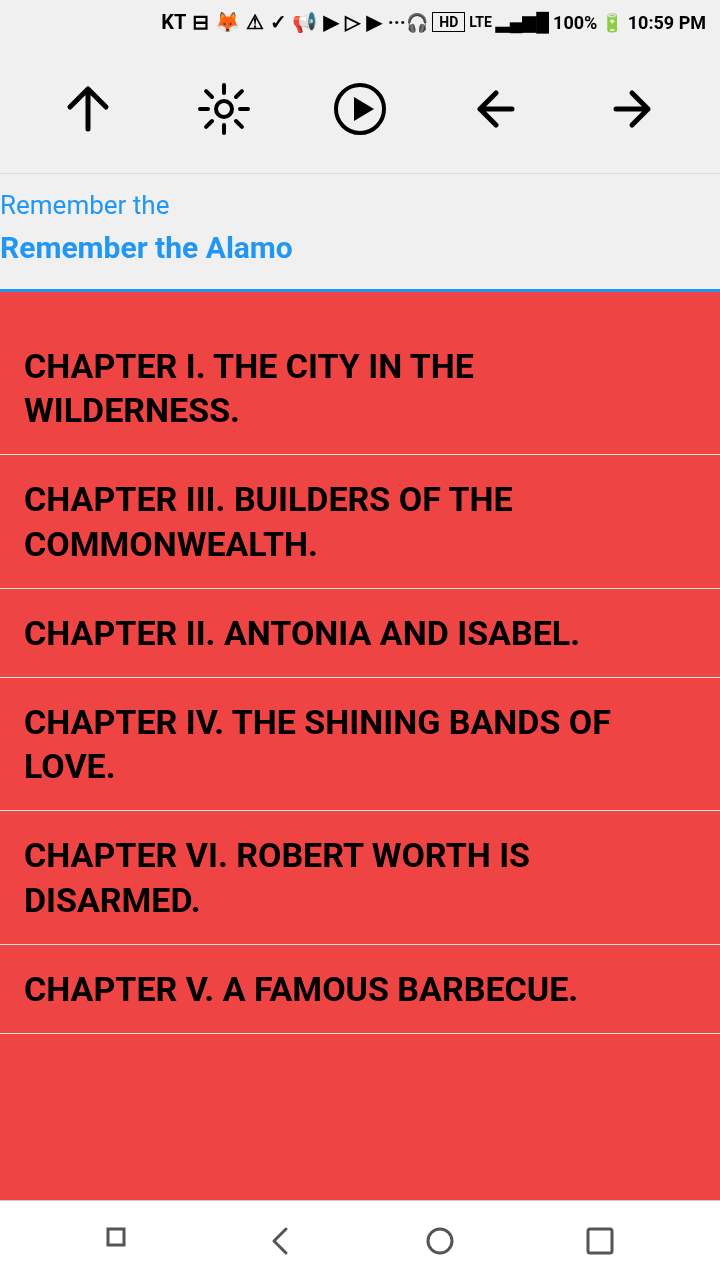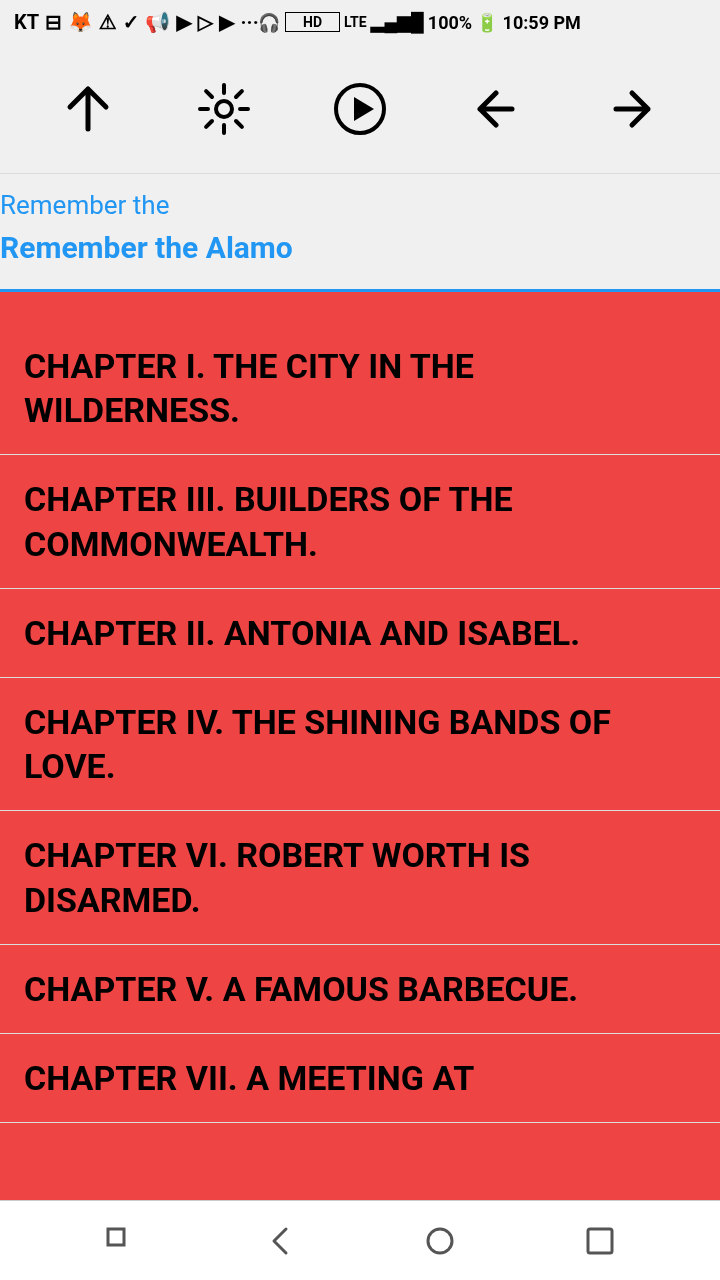--- a/index.html
+++ b/index.html
@@ -12,21 +12,21 @@
       display: flex;
       flex-direction: column;
     }
 
     
     .status-bar {
       background: #f0f0f0;
       height: 44px;
       display: flex;
       align-items: center;
-      justify-content: flex-start;
+      justify-content: flex-end;
       padding: 0 14px;
       font-size: 22px;
       font-weight: bold;
       color: #000;
     }
     .status-left {
       display: flex;
       align-items: center;
       gap: 6px;
       font-size: 20px;
@@ -133,21 +133,21 @@
     <span>⚠</span>
     <span>✓</span>
     <span>📢</span>
     <span>▶</span>
     <span>▷</span>
     <span>▶</span>
     <span>···</span>
   </div>
   <div class="status-right">
     <span>🎧</span>
-    <span style="font-size:14px;border:1px solid #000;padding:1px 17px;">HD</span>
+    <span style="font-size:14px;border:1px solid #000;padding:1px 6px;">HD</span>
     <span style="font-size:14px;">LTE</span>
     <span>▂▄▆█</span>
     <span>100%</span>
     <span>🔋</span>
     <span>10:59 PM</span>
   </div>
 </div>
 
 <div class="toolbar">
   <div class="toolbar-btn">
@@ -184,21 +184,20 @@
   <div class="search-result">Remember the Alamo</div>
 </div>
 
 <div class="chapter-list">
 <div class="chapter-item">CHAPTER I.   THE CITY IN THE WILDERNESS.</div>
     <div class="chapter-item">CHAPTER III.   BUILDERS OF THE COMMONWEALTH.</div>
     <div class="chapter-item">CHAPTER II.   ANTONIA AND ISABEL.</div>
     <div class="chapter-item">CHAPTER IV.   THE SHINING BANDS OF LOVE.</div>
     <div class="chapter-item">CHAPTER VI.   ROBERT WORTH IS DISARMED.</div>
     <div class="chapter-item">CHAPTER V.   A FAMOUS BARBECUE.</div>
-    <div class="chapter-item">CHAPTER VII.   A MEETING AT</div>
   </div>
 
 <div class="bottom-nav">
   <div class="nav-btn">
     <svg viewBox="0 0 36 36" fill="none" xmlns="http://www.w3.org/2000/svg">
       <rect x="6" y="6" width="16" height="16" stroke="#555" stroke-width="3"></rect>
     </svg>
   </div>
   <div class="nav-btn">
     <svg viewBox="0 0 36 36" fill="none" xmlns="http://www.w3.org/2000/svg">

